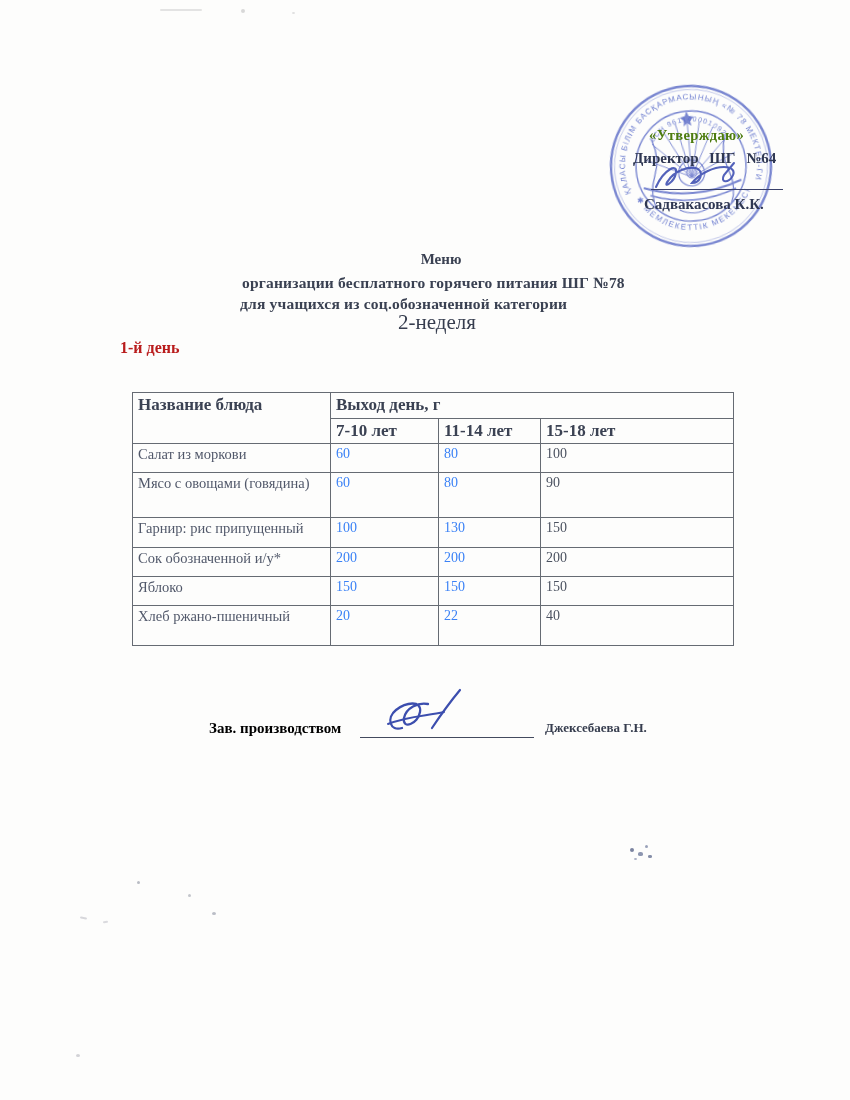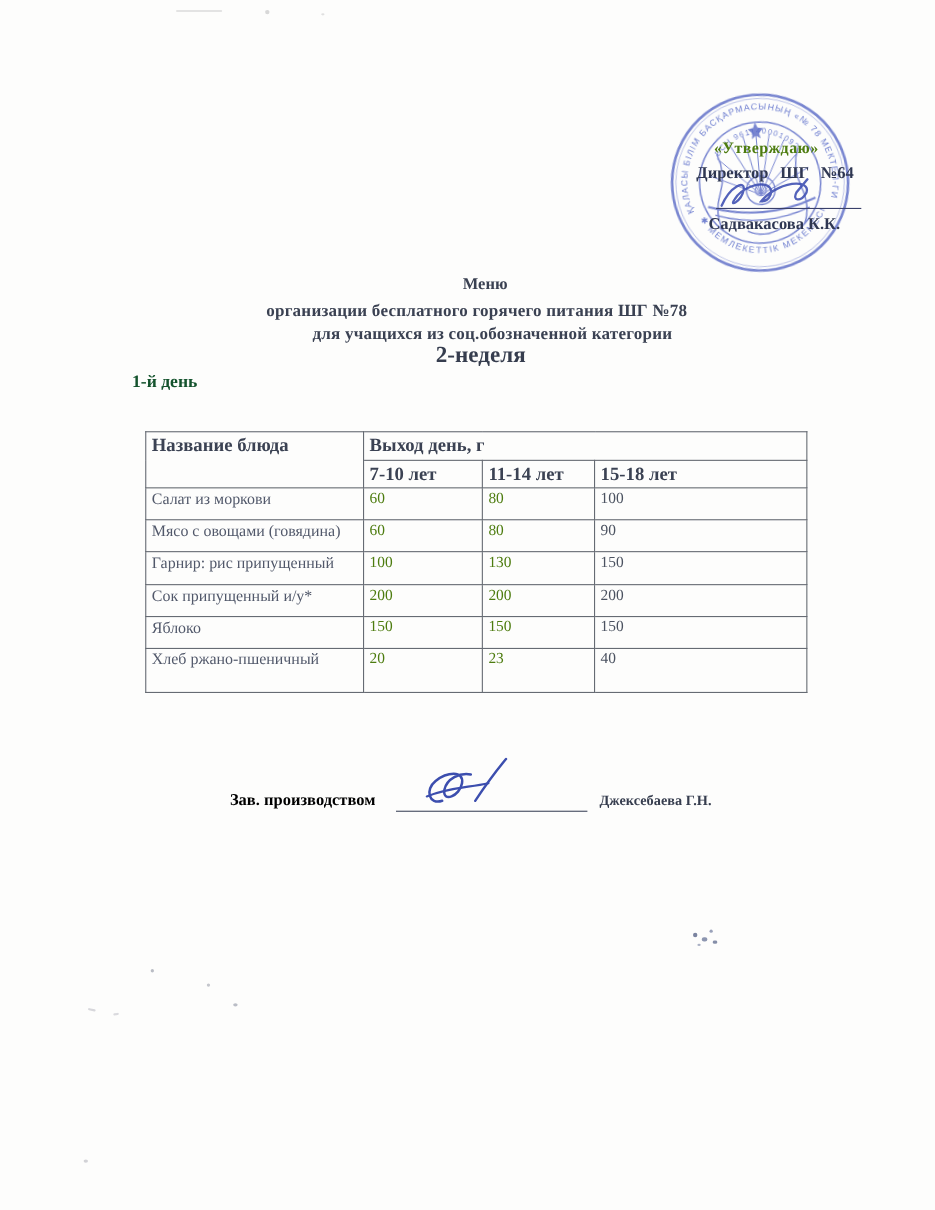--- a/index.html
+++ b/index.html
@@ -11,45 +11,45 @@
   }
   .page {
     position:relative; width:850px; height:1100px;
     background:#fdfdfc; overflow:hidden; color:#3e4454;
   }
   .abs { position:absolute; }
 
   
   .t-menu   { top:251px; left:441px; transform:translateX(-50%); font-size:15px; font-weight:bold; color:#3a4152; white-space:nowrap; }
   .t-line2  { top:274px; left:242px; font-size:15.5px; font-weight:bold; color:#3a4152; white-space:nowrap; letter-spacing:.2px; }
-  .t-line3  { top:295px; left:240px; font-size:15.5px; font-weight:bold; color:#3a4152; white-space:nowrap; letter-spacing:.2px;margin-left:44px; }
-  .t-week   { top:310px; left:437px; transform:translateX(-50%); font-size:21px; font-weight:bold; color:#363d4e; white-space:nowrap; }
-  .t-day    { top:339px; left:120px; font-size:16px; font-weight:bold; color:#14532d; white-space:nowrap; }
+  .t-line3  { top:295px; left:240px; font-size:15.5px; font-weight:bold; color:#3a4152; white-space:nowrap; letter-spacing:.2px; }
+  .t-week   { top:310px; left:437px; transform:translateX(-50%); font-size:21px; font-weight:normal; color:#363d4e; white-space:nowrap; }
+  .t-day    { top:339px; left:120px; font-size:16px; font-weight:bold; color:#b91c1c; white-space:nowrap; }
 
   
   table.menu {
     position:absolute; left:132px; top:392px;
     border-collapse:collapse; table-layout:fixed; width:601px;
     font-size:14.5px; color:#4d5462;
   }
   table.menu th, table.menu td {
     border:1.4px solid #666b73;
     vertical-align:top; padding:2px 4px 2px 5px;
     font-weight:normal; text-align:left; overflow:hidden; white-space:nowrap;
   }
   table.menu th { font-weight:bold; font-size:17px; color:#3b4253; }
   th.yield  { padding-left:37px; }
   th.age0   { padding-left:8px; }
   th.age1   { padding-left:8px; }
   th.age2   { padding-left:14px; }
-  td.num    { text-align:center; font-size:14px; color:#4d7c0f; }
+  td.num    { text-align:center; font-size:14px; color:#3b82f6; }
   td.num4   { text-align:left; padding-left:46px; font-size:14px; color:#4b5260; }
   td.dish   { padding-left:6px; color:#51586a; }
   tr.hr1 { height:26px; } tr.hr2 { height:25px; }
-  tr.r0 { height:29px; } tr.r1 { height:29px; } tr.r2 { height:30px; }
+  tr.r0 { height:29px; } tr.r1 { height:45px; } tr.r2 { height:30px; }
   tr.r3 { height:29px; } tr.r4 { height:29px; } tr.r5 { height:40px; }
 
   
   .f-label { top:720px; left:209px; font-size:15px; font-weight:bold; color:#000000; white-space:nowrap; }
   .f-line  { top:723px; left:360px; width:174px; height:14px; border-bottom:1.5px solid #434a5e; }
   .f-name  { top:720px; left:545px; font-size:13px; font-weight:bold; color:#363d4e; white-space:nowrap; }
   .f-sig   { top:682px; left:374px; }
 
   
   .seal-wrap { top:81px; left:606px; width:170px; height:170px; }
@@ -157,35 +157,35 @@
       <td class="num">80</td>
       <td class="num4">90</td>
     </tr>
     <tr class="r2">
       <td class="dish">Гарнир: рис припущенный</td>
       <td class="num">100</td>
       <td class="num">130</td>
       <td class="num4">150</td>
     </tr>
     <tr class="r3">
-      <td class="dish">Сок припущенный и/у*</td>
+      <td class="dish">Сок обозначенной и/у*</td>
       <td class="num">200</td>
       <td class="num">200</td>
       <td class="num4">200</td>
     </tr>
     <tr class="r4">
       <td class="dish">Яблоко</td>
       <td class="num">150</td>
       <td class="num">150</td>
       <td class="num4">150</td>
     </tr>
     <tr class="r5">
       <td class="dish">Хлеб ржано-пшеничный</td>
       <td class="num">20</td>
-      <td class="num">23</td>
+      <td class="num">22</td>
       <td class="num4">40</td>
     </tr>
   </tbody>
     </table>
 
   <div class="abs f-label">Зав. производством</div>
   <div class="abs f-line"></div>
   <svg class="abs f-sig" width="120" height="58" viewBox="0 0 120 58">
     <path d="M 28,46 C 16,50 12,36 22,28 C 32,20 48,18 46,30 C 44,42 28,48 30,36 C 32,26 44,20 54,22" fill="none" stroke="#3c4eae" stroke-width="2.3" stroke-linecap="round"></path>
     <path d="M 14,42 C 34,34 52,34 70,30" fill="none" stroke="#3c4eae" stroke-width="2" stroke-linecap="round"></path>

